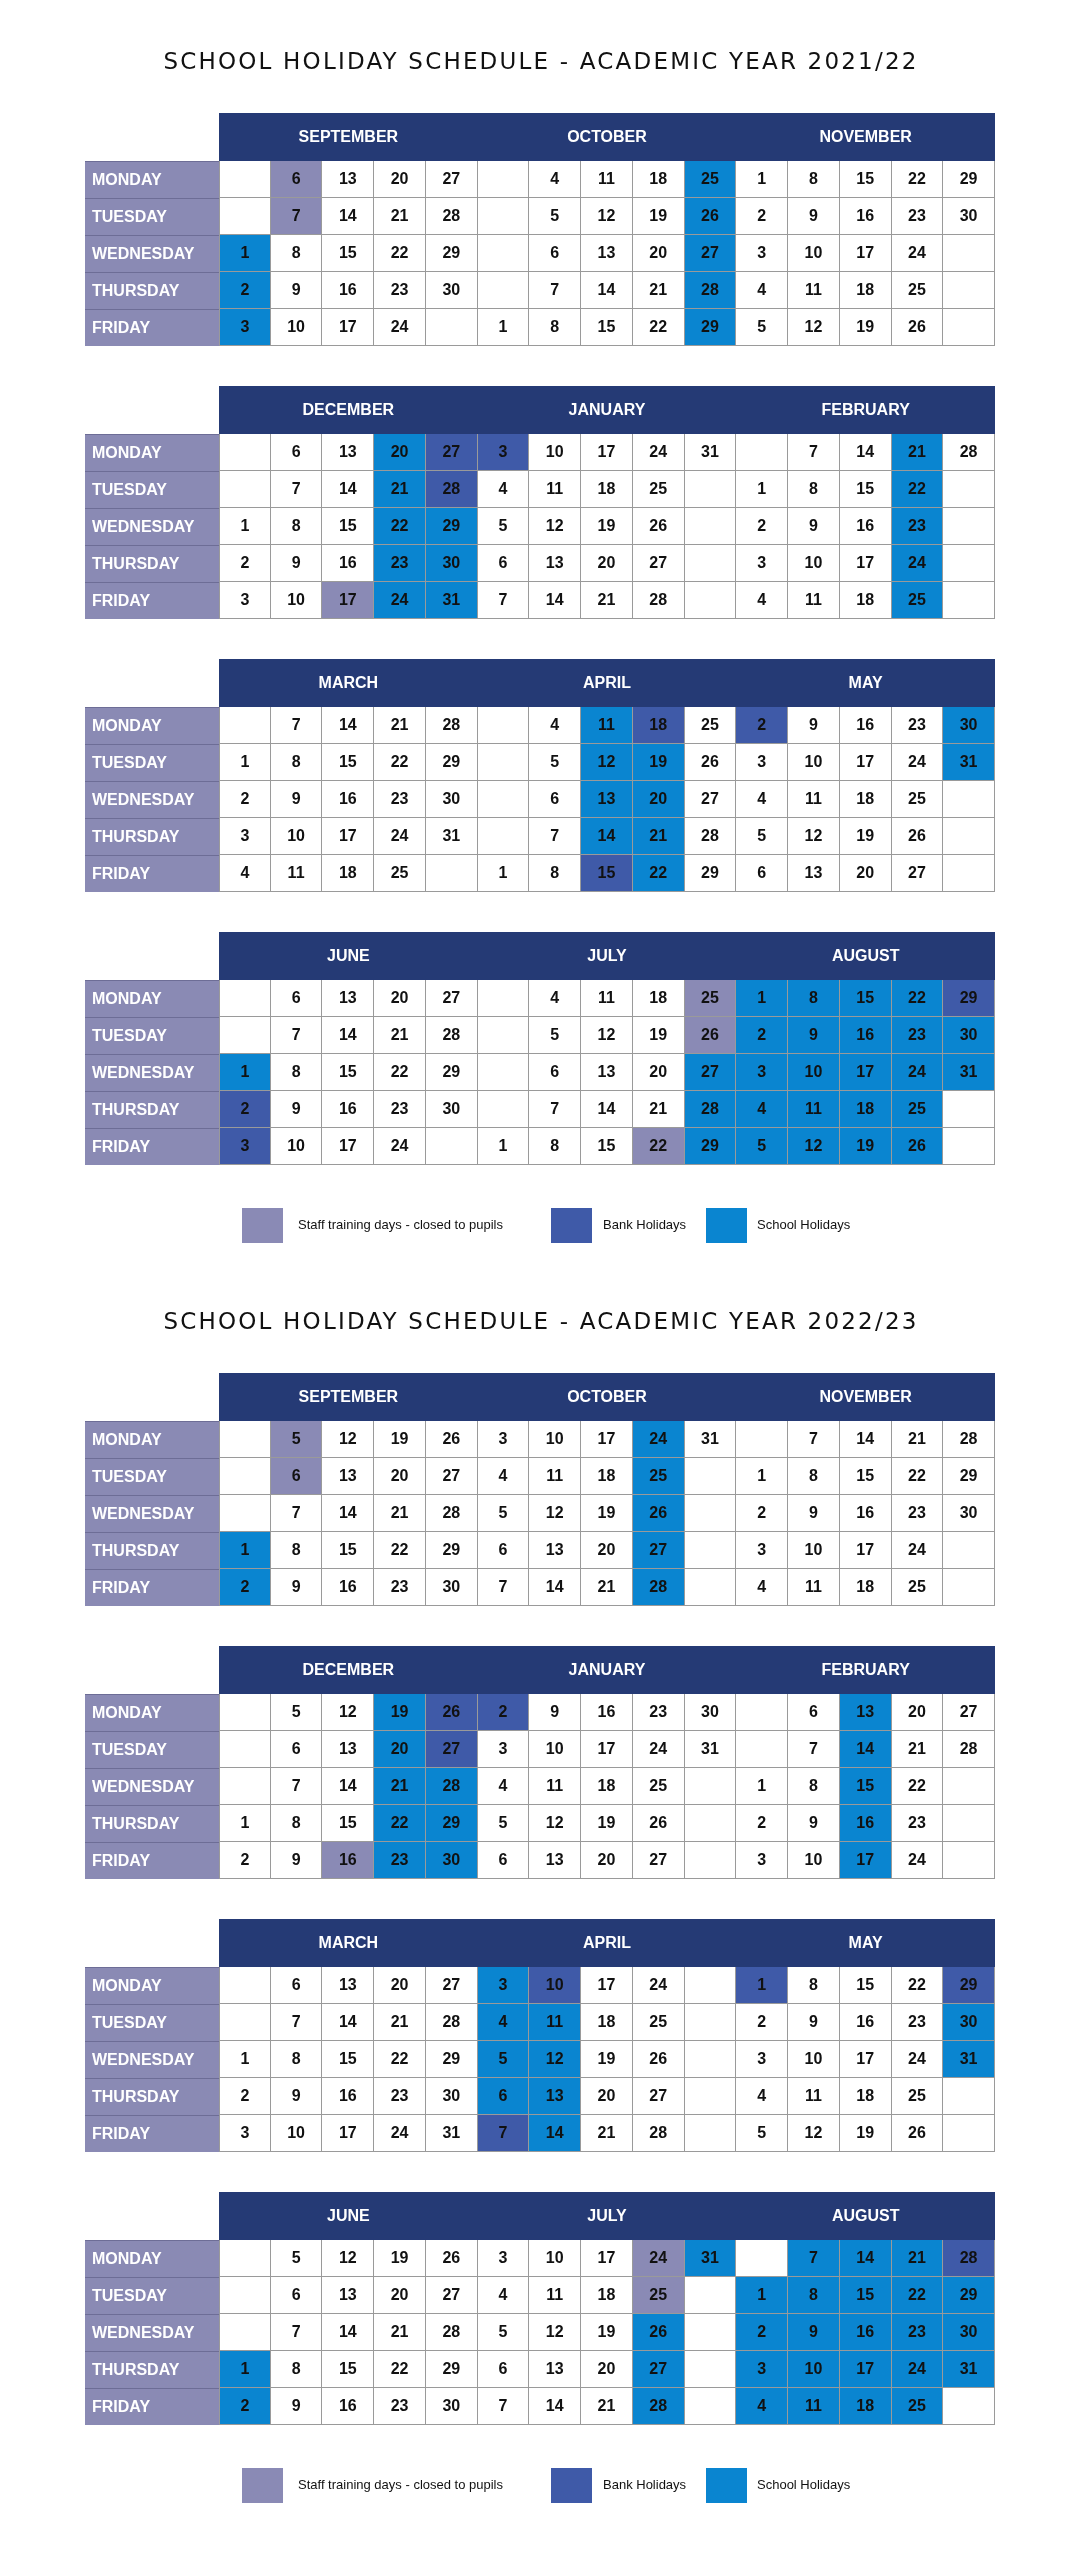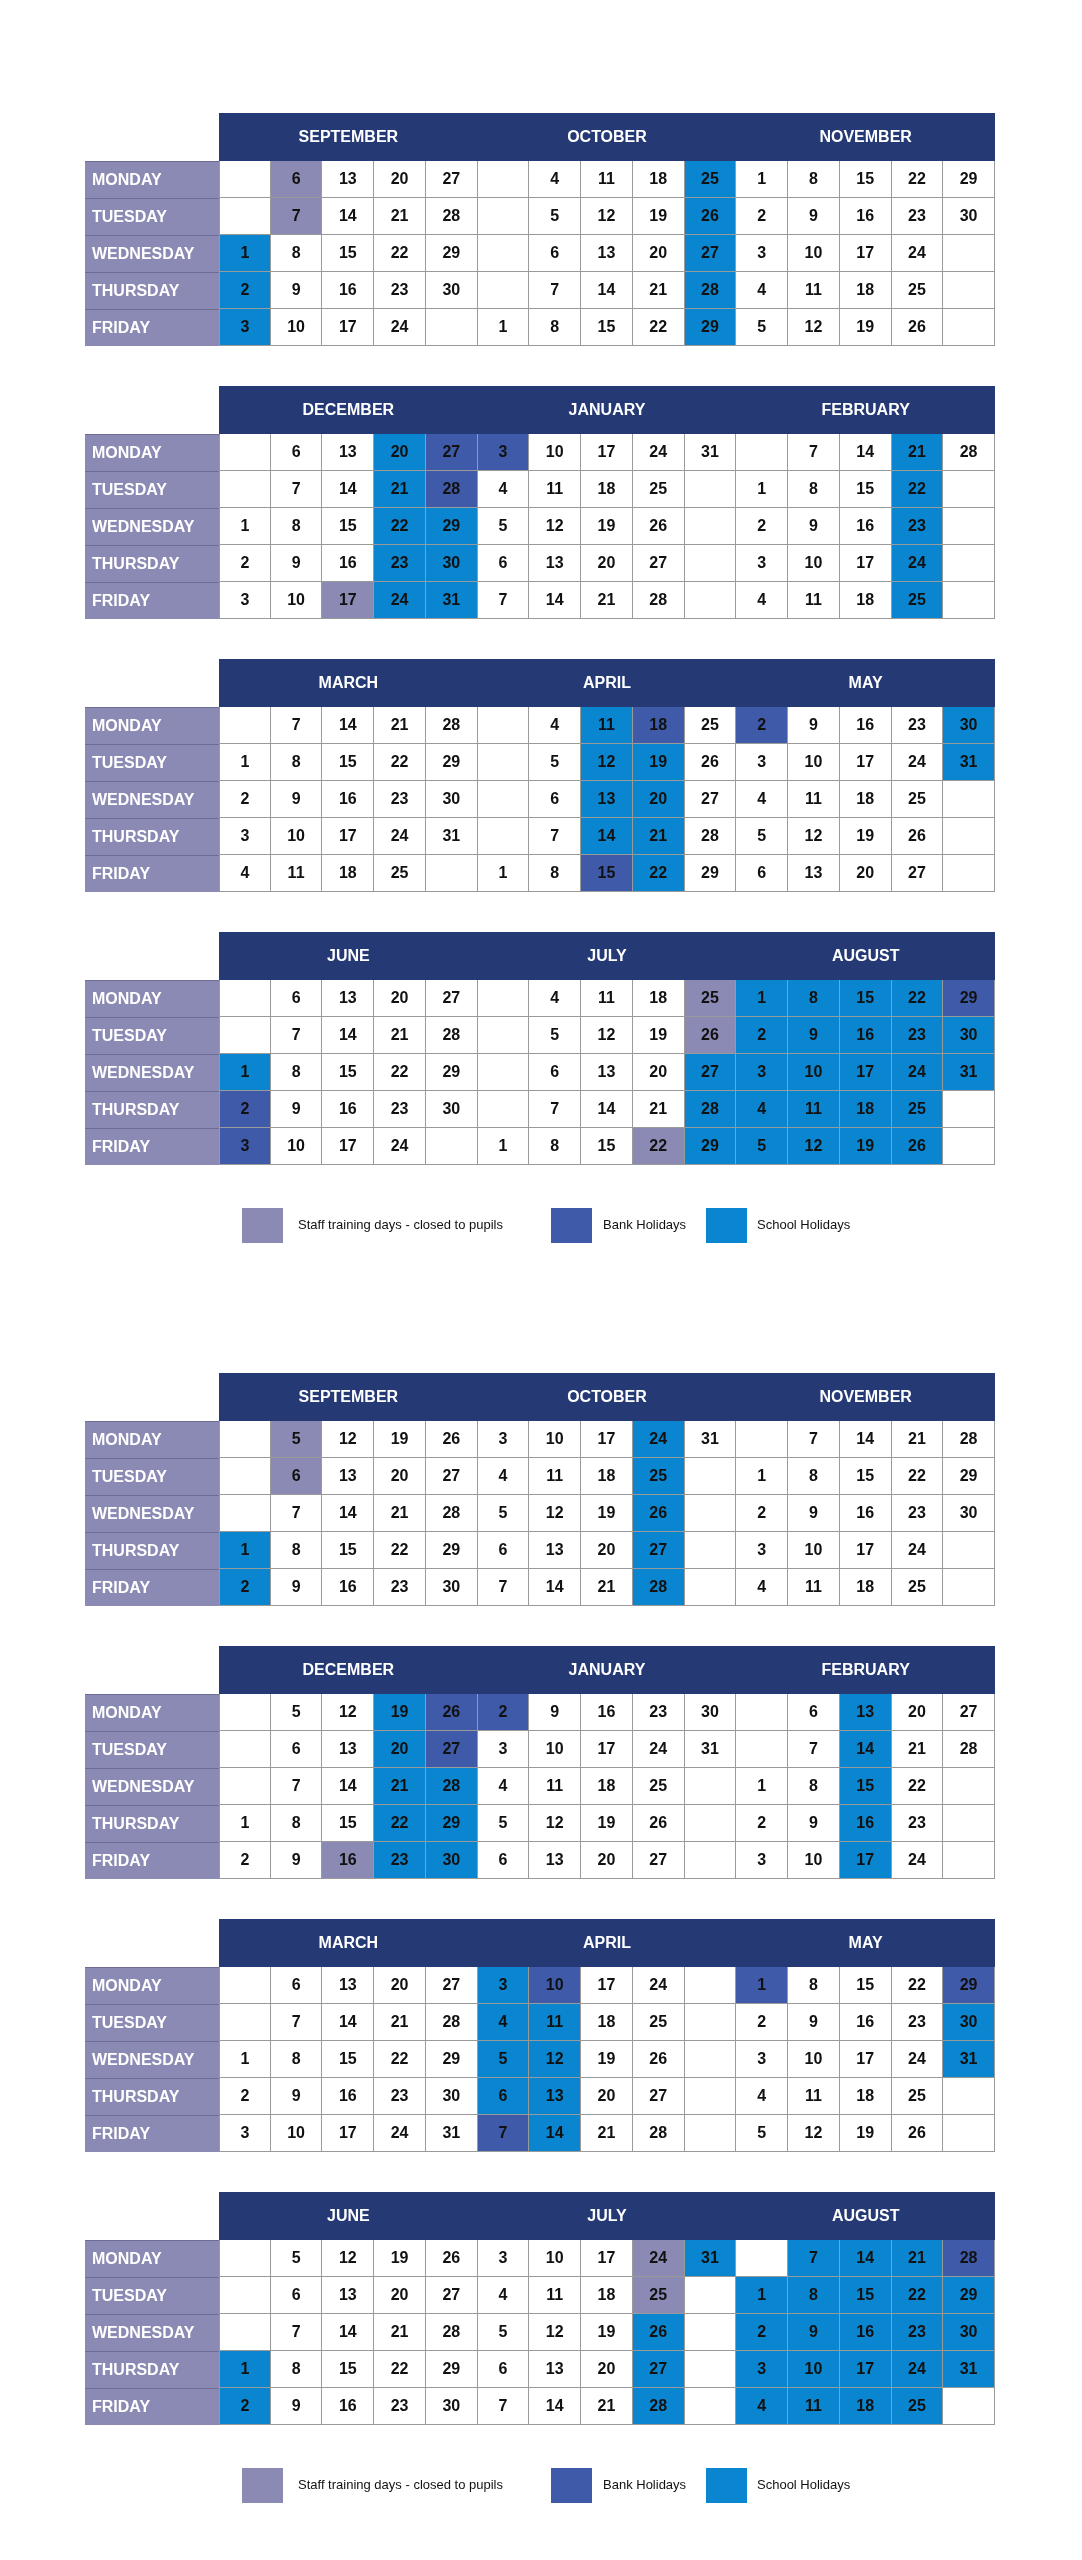--- a/index.html
+++ b/index.html
@@ -15,20 +15,21 @@
   .cell.school { background:#0a85d0; }
   .legend { position:absolute; top:1208px; left:0; width:1082px; height:36px; }
   .sw { position:absolute; top:0; width:41px; height:35px; }
   .lt { position:absolute; top:9px; font-size:13px; color:#111; }
 </style>
 </head>
 <body>
 
 <div id="root">
     <div class="year-block" style="top: 0px;">
+      <div class="title">SCHOOL HOLIDAY SCHEDULE - ACADEMIC YEAR 2021/22</div>
       <div class="quarter" style="top: 113px;">
         <div class="day" style="top: 48px;">MONDAY</div>
         <div class="day" style="top: 85px;">TUESDAY</div>
         <div class="day" style="top: 122px;">WEDNESDAY</div>
         <div class="day" style="top: 159px;">THURSDAY</div>
         <div class="day" style="top: 196px;">FRIDAY</div>
         <div class="hdr" style="left: 134px; width: 258.667px;">SEPTEMBER</div>
         <div class="cell" style="left: 134px; width: 51.7333px; top: 48px; border-top: none; border-left: 1px solid rgb(154, 154, 154);"></div>
         <div class="cell staff" style="left: 185.733px; width: 51.7333px; top: 48px; border-top: none;">6</div>
         <div class="cell" style="left: 237.467px; width: 51.7333px; top: 48px; border-top: none;">13</div>
@@ -365,20 +366,21 @@
       <div class="legend">
         <div class="sw" style="left: 242px; background: rgb(138, 138, 181);"></div>
         <div class="lt" style="left: 298px;">Staff training days - closed to pupils</div>
         <div class="sw" style="left: 551px; background: rgb(63, 90, 168);"></div>
         <div class="lt" style="left: 603px;">Bank Holidays</div>
         <div class="sw" style="left: 706px; background: rgb(10, 133, 208);"></div>
         <div class="lt" style="left: 757px;">School Holidays</div>
       </div>
     </div>
     <div class="year-block" style="top: 1260px;">
+      <div class="title">SCHOOL HOLIDAY SCHEDULE - ACADEMIC YEAR 2022/23</div>
       <div class="quarter" style="top: 113px;">
         <div class="day" style="top: 48px;">MONDAY</div>
         <div class="day" style="top: 85px;">TUESDAY</div>
         <div class="day" style="top: 122px;">WEDNESDAY</div>
         <div class="day" style="top: 159px;">THURSDAY</div>
         <div class="day" style="top: 196px;">FRIDAY</div>
         <div class="hdr" style="left: 134px; width: 258.667px;">SEPTEMBER</div>
         <div class="cell" style="left: 134px; width: 51.7333px; top: 48px; border-top: none; border-left: 1px solid rgb(154, 154, 154);"></div>
         <div class="cell staff" style="left: 185.733px; width: 51.7333px; top: 48px; border-top: none;">5</div>
         <div class="cell" style="left: 237.467px; width: 51.7333px; top: 48px; border-top: none;">12</div>

